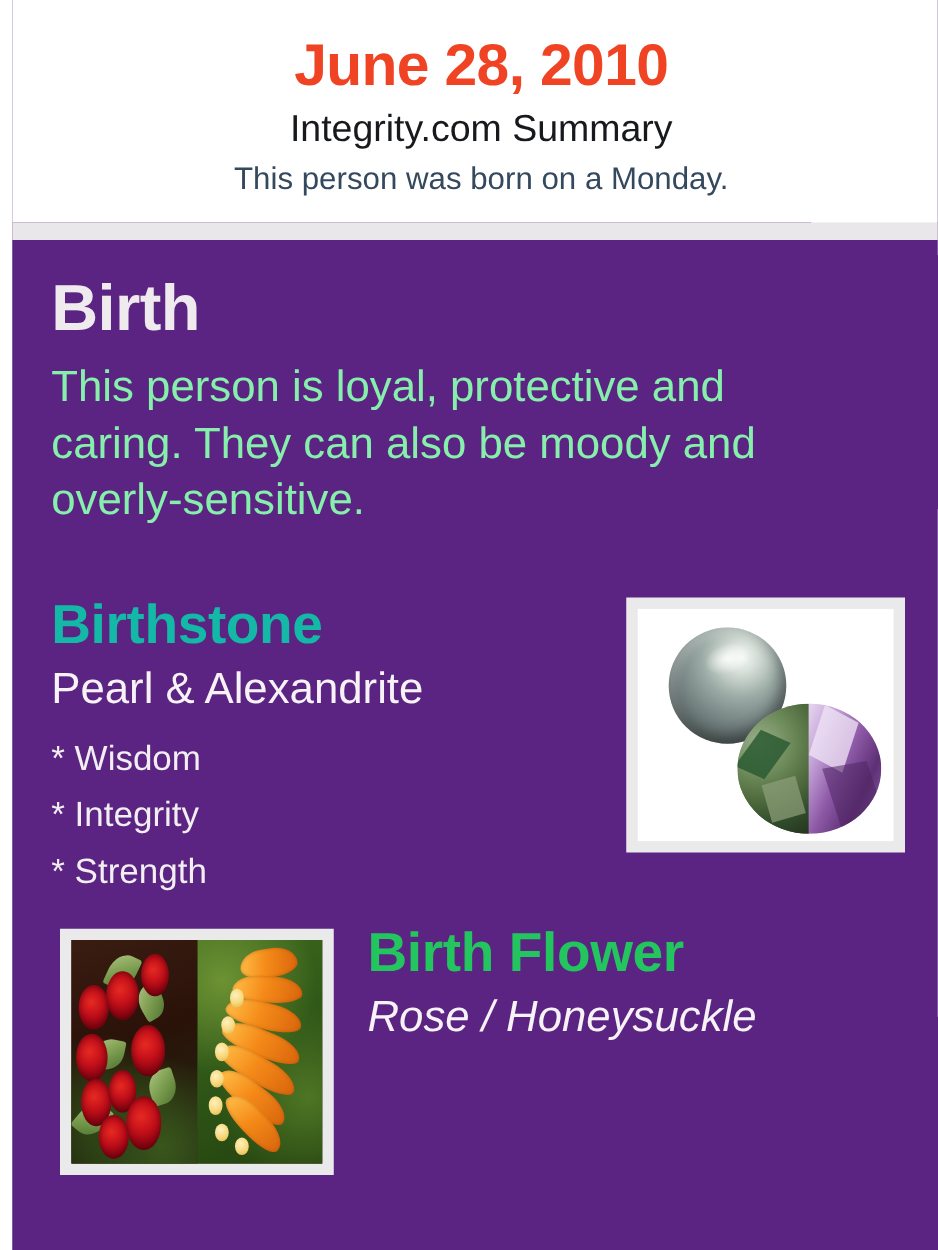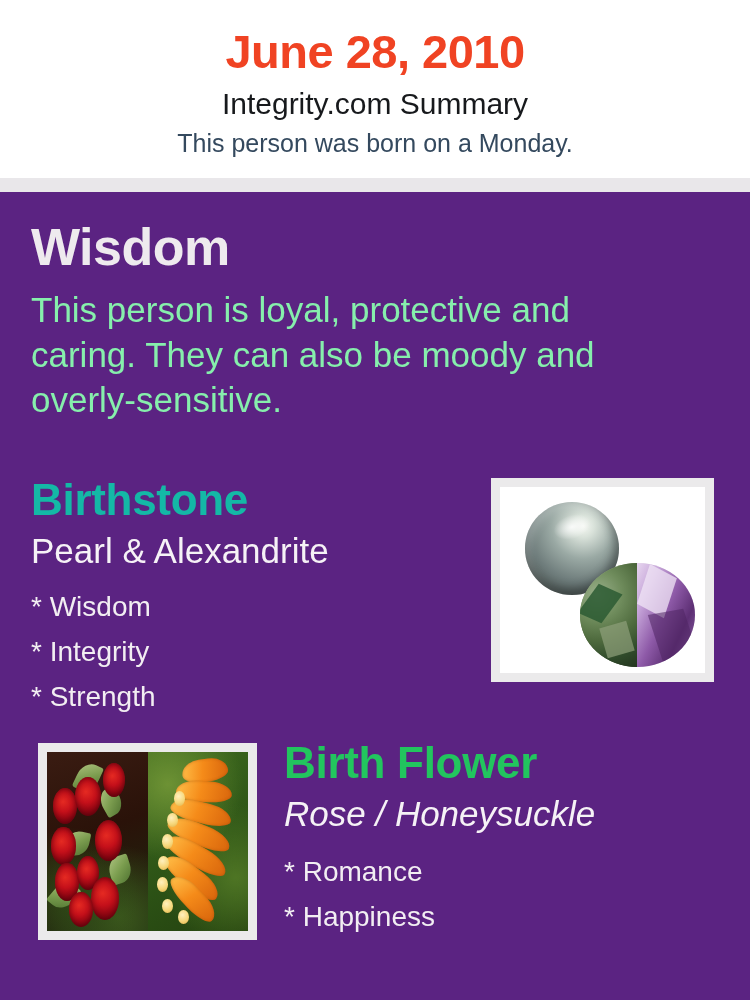--- a/index.html
+++ b/index.html
@@ -11,20 +11,21 @@
     height: 1000px;
     overflow: hidden;
     font-family: "Liberation Sans", sans-serif;
     background: #ffffff;
   }
   .page {
     position: relative;
     width: 639px;
     height: 1000px;
     background: #5b2382;
+    margin-left: 10px;
   }
 
   
   .header {
     position: absolute;
     left: 0; top: 0;
     width: 750px;
     height: 178px;
     background: #ffffff;
     text-align: center;
@@ -338,21 +339,21 @@
 
   <div class="header">
     <div class="header-date">June 28, 2010</div>
     <div class="header-site">Integrity.com Summary</div>
     <div class="header-born">This person was born on a Monday.</div>
   </div>
   <div class="header-rule"></div>
 
   <div class="body-area">
 
-    <div class="zodiac-title">Wisdom</div>
+    <div class="zodiac-title">Birth</div>
     <div class="zodiac-desc">This person is loyal, protective and caring. They can also be moody and overly-sensitive.</div>
 
     <div class="birthstone-title">Birthstone</div>
     <div class="birthstone-sub">Pearl &amp; Alexandrite</div>
     <ul class="birthstone-list">
       <li>* Wisdom</li>
       <li>* Integrity</li>
       <li>* Strength</li>
     </ul>
 
@@ -402,19 +403,15 @@
             <div class="tube-tip" style="left:9%;top:70%;width:11%;height:8%;"></div>
             <div class="tube-tip" style="left:14%;top:82%;width:11%;height:8%;"></div>
             <div class="tube-tip" style="left:30%;top:88%;width:11%;height:8%;"></div>
           </div>
         </div>
       </div>
     </div>
 
     <div class="flower-title">Birth Flower</div>
     <div class="flower-sub">Rose / Honeysuckle</div>
-    <ul class="flower-list">
-      <li>* Romance</li>
-      <li>* Happiness</li>
-    </ul>
 
   </div>
 </div>
 
 </body></html>

